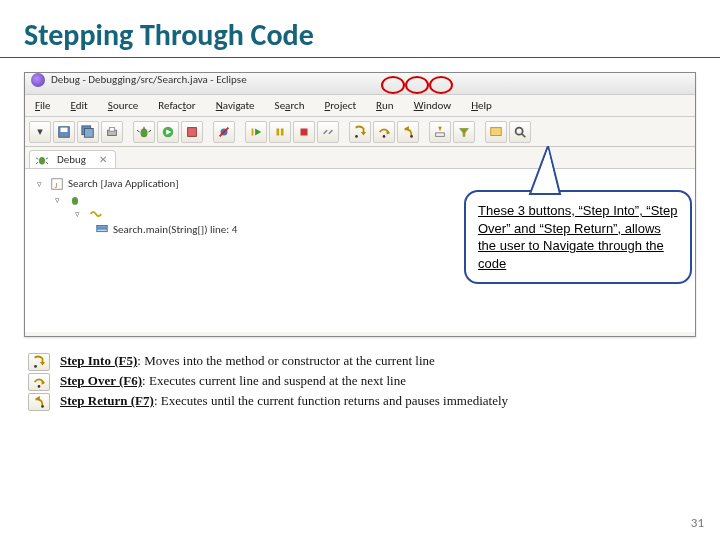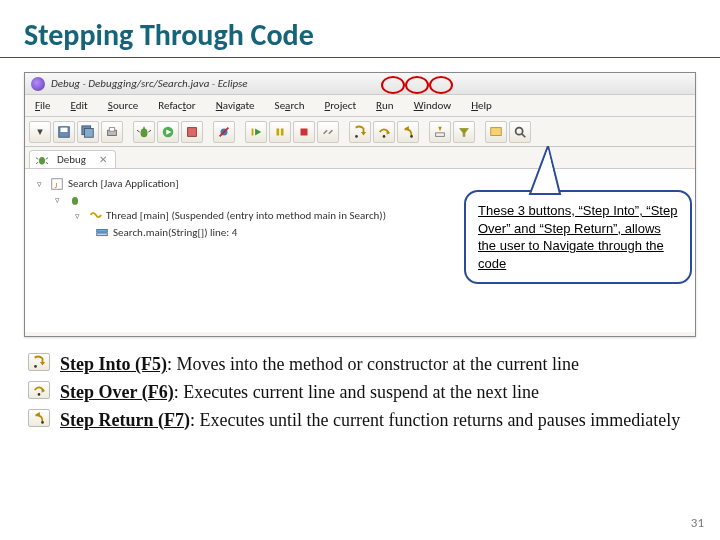--- a/index.html
+++ b/index.html
@@ -19,25 +19,25 @@
   }
   .eclipse-window {
     margin: 0 24px 0 24px;
     border: 1px solid #888;
     background: #f6f5f1;
     box-shadow: 0 1px 2px rgba(0,0,0,.15);
     position: relative;
     height: 265px;
   }
   .titlebar {
-    height: 22px; display:flex; align-items:center;
+    height: 22px; display:flex; 
     background: linear-gradient(#f8f8f8,#e4e4e4);
     border-bottom:1px solid #ccc;
     padding: 0 6px;
-    font-size: 11px; color:#333;font-style:italic;
+    font-size: 11px; color:#333;
   }
   .titlebar .eicon { width:14px;height:14px;margin-right:6px;background:radial-gradient(circle at 40% 40%, #b58bff, #5a3ea6);border-radius:50%;}
   .menubar {
     display:flex; gap: 8px; padding: 2px 4px;
     font-size: 11px; color:#222;
     background:#f6f5f1;
     border-bottom:1px solid #ccc;
   }
   .menubar span { padding: 2px 6px; }
   .menubar span u { text-decoration: underline; }
@@ -100,21 +100,21 @@
   }
   .callout-ptr {
     position:absolute;
     left: 62px; top: -46px;
     width: 0; height: 0;
   }
   .callout-ptr svg { position:absolute; left:0; top:0; }
   .legend {
     margin: 14px 28px 0 28px;
     font-family: Georgia, 'Times New Roman', serif;
-    font-size: 18px; line-height:1.55;
+    font-size: 13px; line-height:1.55;
     color:#111;
   }
   .legend .row { display:flex; align-items:flex-start; gap:10px; }
   .legend .licon {
     width:22px;height:18px;flex:0 0 22px;
     border:1px solid #bbb; background:linear-gradient(#fff,#efeadb);
     display:flex;align-items:center;justify-content:center;
     border-radius:2px; margin-top:2px;
   }
   .legend .licon svg { width:14px;height:14px; }
@@ -300,21 +300,20 @@
             </svg>
           </span>
         </div>
       <div class="row i3">
           <span class="tw">▿</span>
           <span class="ticon">
             <svg viewBox="0 0 16 16">
               <path d="M3 8 Q6 3 9 8 T15 8" fill="none" stroke="#c8a400" stroke-width="2"></path>
             </svg>
           </span>
-          <span>Thread [main] (Suspended (entry into method main in Search))</span>
         </div>
       <div class="row i4">
           <span class="ticon">
             <svg viewBox="0 0 16 16">
               <rect x="2" y="4" width="12" height="3" fill="#6fa8dc" stroke="#3a6fa0"></rect>
               <rect x="2" y="8" width="12" height="3" fill="#bcd6ef" stroke="#3a6fa0"></rect>
             </svg>
           </span>
           <span>Search.main(String[]) line: 4</span>
         </div>

